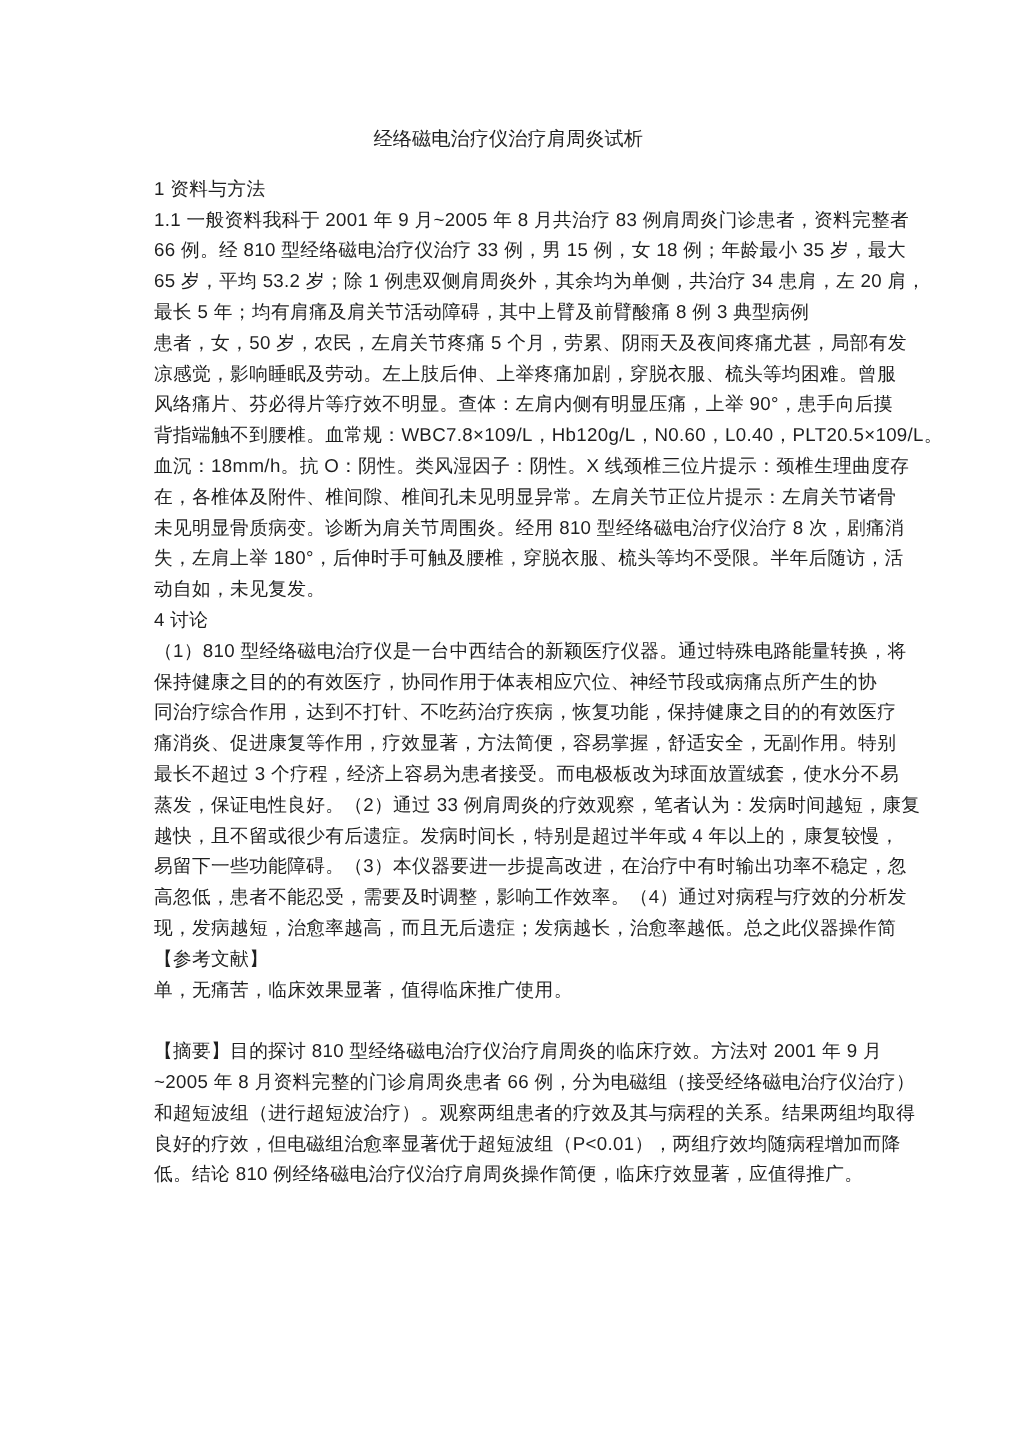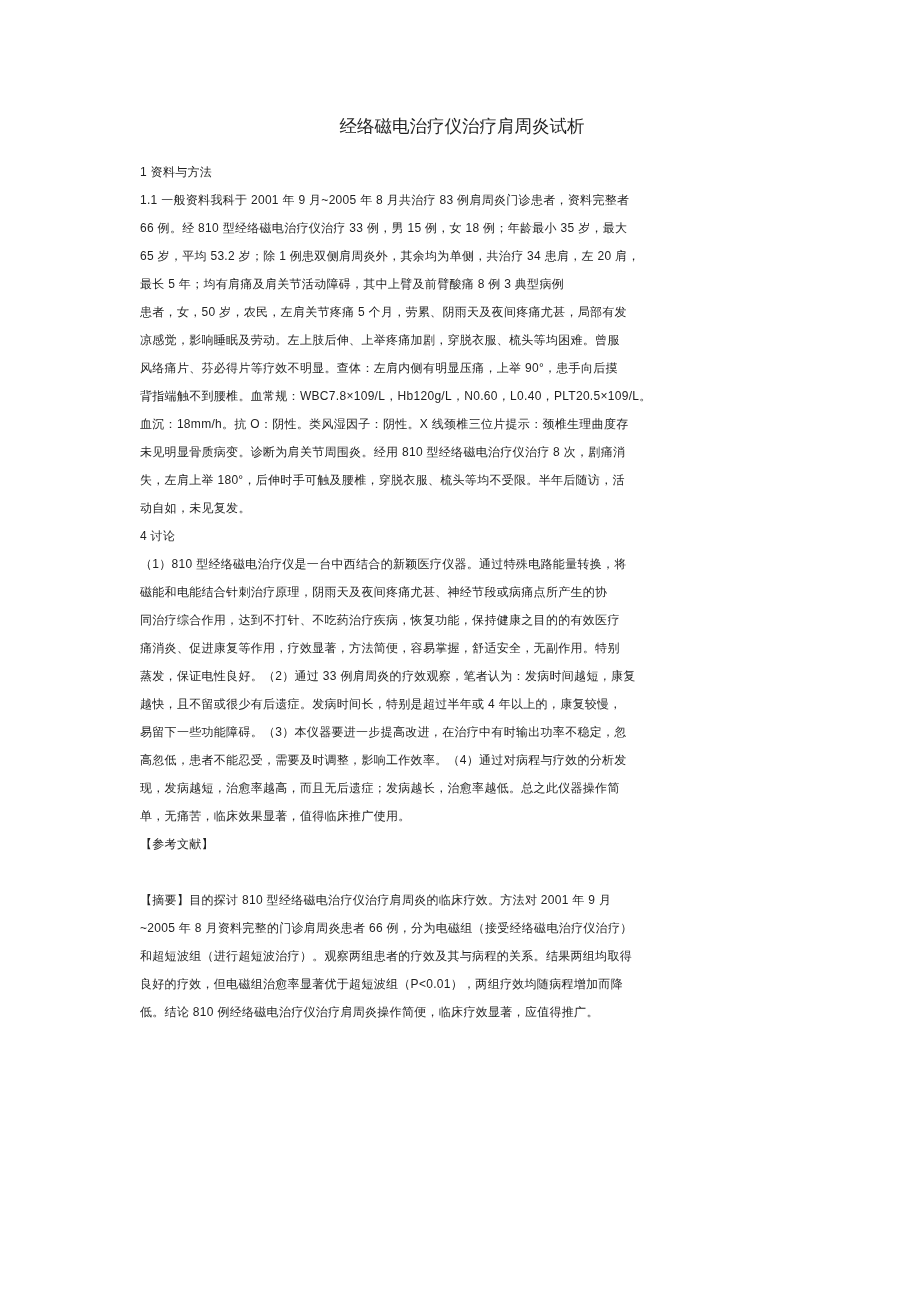--- a/index.html
+++ b/index.html
@@ -24,21 +24,21 @@
   }
   .doc-title {
     font-size: 17.5px;
     line-height: 28px;
     text-align: center;
     margin-bottom: 18px;
     white-space: nowrap;
     font-weight: 400;
   }
   .line {
-    font-size: 12px;
+    font-size: 17px;
     line-height: 28px;
     min-height: 28px;
     white-space: nowrap;
     letter-spacing: 0.3px;
   }
 </style>
 </head>
 <body>
 
 <div class="page">
@@ -47,35 +47,37 @@
     <div class="line">1 资料与方法</div>
     <div class="line">1.1 一般资料我科于 2001 年 9 月~2005 年 8 月共治疗 83 例肩周炎门诊患者，资料完整者</div>
     <div class="line">66 例。经 810 型经络磁电治疗仪治疗 33 例，男 15 例，女 18 例；年龄最小 35 岁，最大</div>
     <div class="line">65 岁，平均 53.2 岁；除 1 例患双侧肩周炎外，其余均为单侧，共治疗 34 患肩，左 20 肩，</div>
     <div class="line">最长 5 年；均有肩痛及肩关节活动障碍，其中上臂及前臂酸痛 8 例 3 典型病例</div>
     <div class="line">患者，女，50 岁，农民，左肩关节疼痛 5 个月，劳累、阴雨天及夜间疼痛尤甚，局部有发</div>
     <div class="line">凉感觉，影响睡眠及劳动。左上肢后伸、上举疼痛加剧，穿脱衣服、梳头等均困难。曾服</div>
     <div class="line">风络痛片、芬必得片等疗效不明显。查体：左肩内侧有明显压痛，上举 90°，患手向后摸</div>
     <div class="line">背指端触不到腰椎。血常规：WBC7.8×109/L，Hb120g/L，N0.60，L0.40，PLT20.5×109/L。</div>
     <div class="line">血沉：18mm/h。抗 O：阴性。类风湿因子：阴性。X 线颈椎三位片提示：颈椎生理曲度存</div>
+    <div class="line">在，各椎体及附件、椎间隙、椎间孔未见明显异常。左肩关节正位片提示：左肩关节诸骨</div>
     <div class="line">未见明显骨质病变。诊断为肩关节周围炎。经用 810 型经络磁电治疗仪治疗 8 次，剧痛消</div>
     <div class="line">失，左肩上举 180°，后伸时手可触及腰椎，穿脱衣服、梳头等均不受限。半年后随访，活</div>
     <div class="line">动自如，未见复发。</div>
     <div class="line">4 讨论</div>
     <div class="line">（1）810 型经络磁电治疗仪是一台中西结合的新颖医疗仪器。通过特殊电路能量转换，将</div>
-    <div class="line">磁能和电能结合针刺治疗原理，阴雨天及夜间疼痛尤甚、神经节段或病痛点所产生的协</div>
+    <div class="line">保持健康之目的的有效医疗，协同作用于体表相应穴位、神经节段或病痛点所产生的协</div>
     <div class="line">同治疗综合作用，达到不打针、不吃药治疗疾病，恢复功能，保持健康之目的的有效医疗</div>
     <div class="line">痛消炎、促进康复等作用，疗效显著，方法简便，容易掌握，舒适安全，无副作用。特别</div>
+    <div class="line">最长不超过 3 个疗程，经济上容易为患者接受。而电极板改为球面放置绒套，使水分不易</div>
     <div class="line">蒸发，保证电性良好。（2）通过 33 例肩周炎的疗效观察，笔者认为：发病时间越短，康复</div>
     <div class="line">越快，且不留或很少有后遗症。发病时间长，特别是超过半年或 4 年以上的，康复较慢，</div>
     <div class="line">易留下一些功能障碍。（3）本仪器要进一步提高改进，在治疗中有时输出功率不稳定，忽</div>
     <div class="line">高忽低，患者不能忍受，需要及时调整，影响工作效率。（4）通过对病程与疗效的分析发</div>
     <div class="line">现，发病越短，治愈率越高，而且无后遗症；发病越长，治愈率越低。总之此仪器操作简</div>
+    <div class="line">【参考文献】</div>
     <div class="line">单，无痛苦，临床效果显著，值得临床推广使用。</div>
-    <div class="line">【参考文献】</div>
     <div class="line"></div>
     <div class="line">【摘要】目的探讨 810 型经络磁电治疗仪治疗肩周炎的临床疗效。方法对 2001 年 9 月</div>
     <div class="line">~2005 年 8 月资料完整的门诊肩周炎患者 66 例，分为电磁组（接受经络磁电治疗仪治疗）</div>
     <div class="line">和超短波组（进行超短波治疗）。观察两组患者的疗效及其与病程的关系。结果两组均取得</div>
     <div class="line">良好的疗效，但电磁组治愈率显著优于超短波组（P&lt;0.01），两组疗效均随病程增加而降</div>
     <div class="line">低。结论 810 例经络磁电治疗仪治疗肩周炎操作简便，临床疗效显著，应值得推广。</div>
   </div>
 </div>
 
 </body></html>

